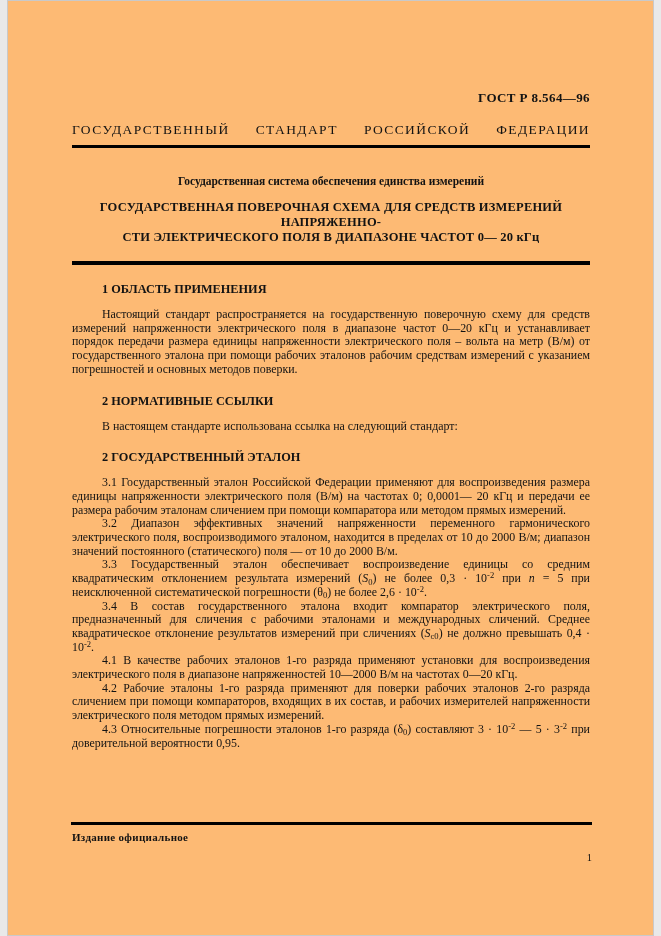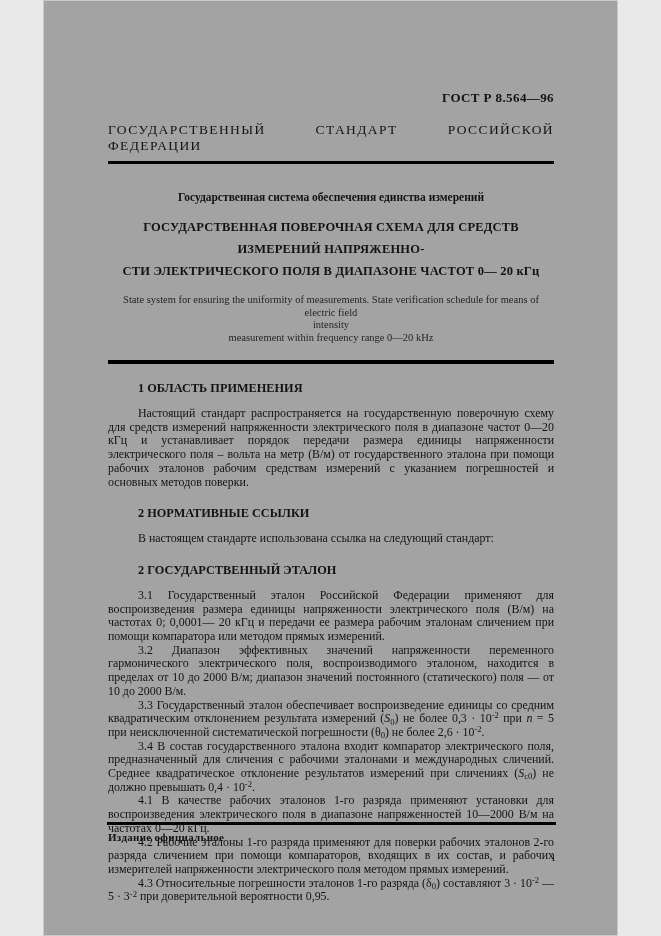--- a/index.html
+++ b/index.html
@@ -1,21 +1,21 @@
 <!DOCTYPE html>
 <html><head>
 <meta charset="utf-8">
 <style>
   html, body { margin: 0; padding: 0; background: #e9e9e9; }
   .page {
     position: relative;
-    width: 575px;
+    width: 647px;
     height: 936px;
     margin: 0 auto;
-    background: #a3a3a3;
+    background: #fdba74;
     box-shadow: inset 0 0 0 1px #c9c9c9;
     box-sizing: border-box;
     padding: 90px 64px 0 65px;
     overflow: hidden;
     font-family: "Liberation Serif", "DejaVu Serif", serif;
     color: #131313;
   }
   .doc-number {
     text-align: right;
     font-weight: bold;
@@ -36,21 +36,21 @@
     margin-top: 27px;
     text-align: center;
     font-weight: bold;
     font-size: 11.5px;
   }
   .main-title {
     margin-top: 13px;
     text-align: center;
     font-weight: bold;
     font-size: 12.5px;
-    line-height: 22px;
+    line-height: 15px;
     letter-spacing: 0.2px;
   }
   .eng-title {
     margin-top: 12px;
     text-align: center;
     font-size: 10.5px;
     line-height: 12.5px;
     color: #242424;
   }
   .date-line {
@@ -115,25 +115,20 @@
 
   <div class="rule-a"></div>
 
   <div class="series-title">Государственная система обеспечения единства измерений</div>
 
   <div class="main-title">
     <div>ГОСУДАРСТВЕННАЯ ПОВЕРОЧНАЯ СХЕМА ДЛЯ СРЕДСТВ ИЗМЕРЕНИЙ НАПРЯЖЕННО-</div>
     <div>СТИ ЭЛЕКТРИЧЕСКОГО ПОЛЯ В ДИАПАЗОНЕ ЧАСТОТ 0— 20 кГц</div>
   </div>
 
-  <div class="eng-title">
-    <div>State system for ensuring the uniformity of measurements. State verification schedule for means of electric field</div>
-    <div>intensity</div>
-    <div>measurement within frequency range 0—20 kHz</div>
-  </div>
 
   <div class="rule-b"></div>
 
 
   <div class="section">
     <div class="section-heading">1 ОБЛАСТЬ ПРИМЕНЕНИЯ</div>
     <p class="para"><span>Настоящий стандарт распространяется на государственную поверочную схему для средств измерений напряженности электрического поля в диапазоне частот 0—20 кГц и устанавливает порядок передачи размера единицы напряженности электрического поля – вольта на метр (В/м) от государственного эталона при помощи рабочих эталонов рабочим средствам измерений с указанием погрешностей и основных методов поверки.</span></p>
   </div>
 
   <div class="section">

